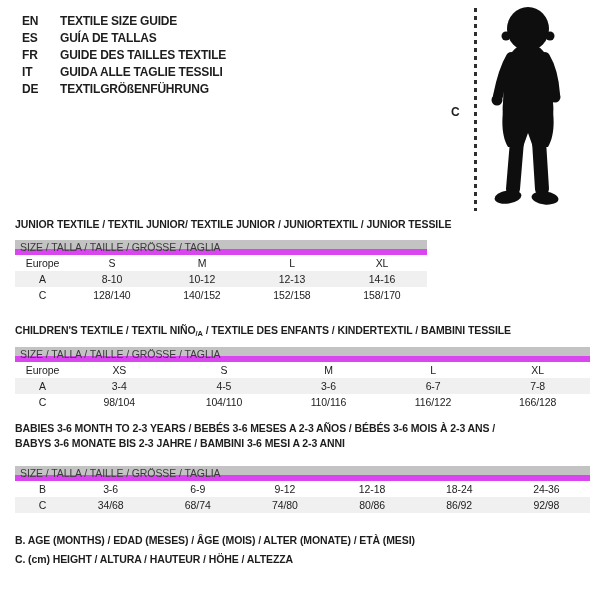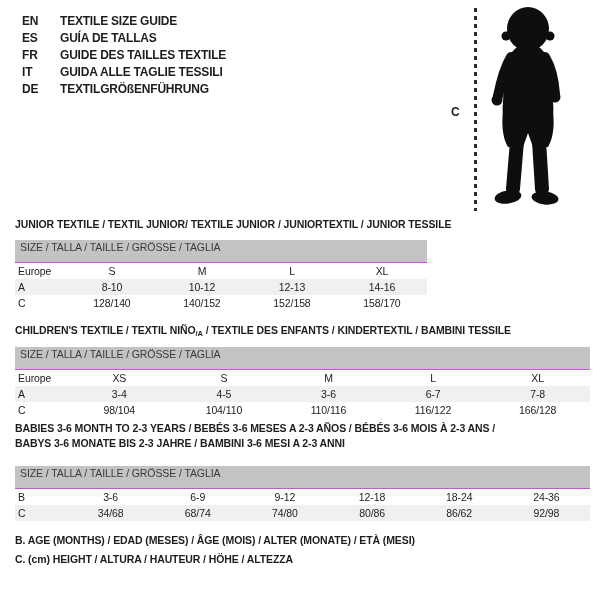--- a/index.html
+++ b/index.html
@@ -27,32 +27,32 @@
   .section-title .subscript{font-size:7.5px;position:relative;top:2px;}
   #title-0{top:217px;}
   #title-1{top:323px;}
   #title-2{top:421px;}
   
   .size-table{position:absolute;left:15px;}
   #table-0{top:240px;width:412px;}
   #table-1{top:347px;width:575px;}
   #table-2{top:466px;width:575px;}
   .band{
-    height:23px;line-height:15px;background:#c3c3c3;color:#3a3a3a;
+    height:15px;line-height:15px;background:#c3c3c3;color:#3a3a3a;
     font-size:10.5px;padding-left:5px;letter-spacing:-0.1px;
-    border-bottom:1px solid #d946ef;box-sizing:border-box;
+    border-bottom:6px solid #d946ef;box-sizing:border-box;
   }
   .size-table table{
     border-collapse:collapse;table-layout:fixed;width:100%;
   }
   .size-table td{
     height:16px;font-size:10.5px;text-align:center;padding:0;
     letter-spacing:-0.1px;color:#222;
   }
-  .size-table td.lbl{text-align:left;padding-left:3px;width:52px;}
+  .size-table td.lbl{text-align:center;padding-left:3px;width:52px;}
   .size-table tr.shaded{background:#f0f0f0;}
   
   .footnotes{position:absolute;left:15px;top:531px;font-size:10.5px;font-weight:bold;line-height:18.5px;letter-spacing:-0.1px;}
 </style>
 </head>
 <body>
 
 <div class="lang-list">
     <div class="lang-row">
       <span class="lang-code">EN</span>
@@ -187,21 +187,21 @@
           <td>12-18</td>
           <td>18-24</td>
           <td>24-36</td>
         </tr>
         <tr class="shaded">
           <td class="lbl">C</td>
           <td>34/68</td>
           <td>68/74</td>
           <td>74/80</td>
           <td>80/86</td>
-          <td>86/62</td>
+          <td>86/92</td>
           <td>92/98</td>
         </tr>
       </tbody>
     </table>
 </div>
 
 <div class="footnotes">
     <div>B. AGE (MONTHS) / EDAD (MESES) / ÂGE (MOIS) / ALTER (MONATE) / ETÀ (MESI)</div>
     <div>C. (cm) HEIGHT / ALTURA / HAUTEUR / HÖHE / ALTEZZA</div>
   </div>

